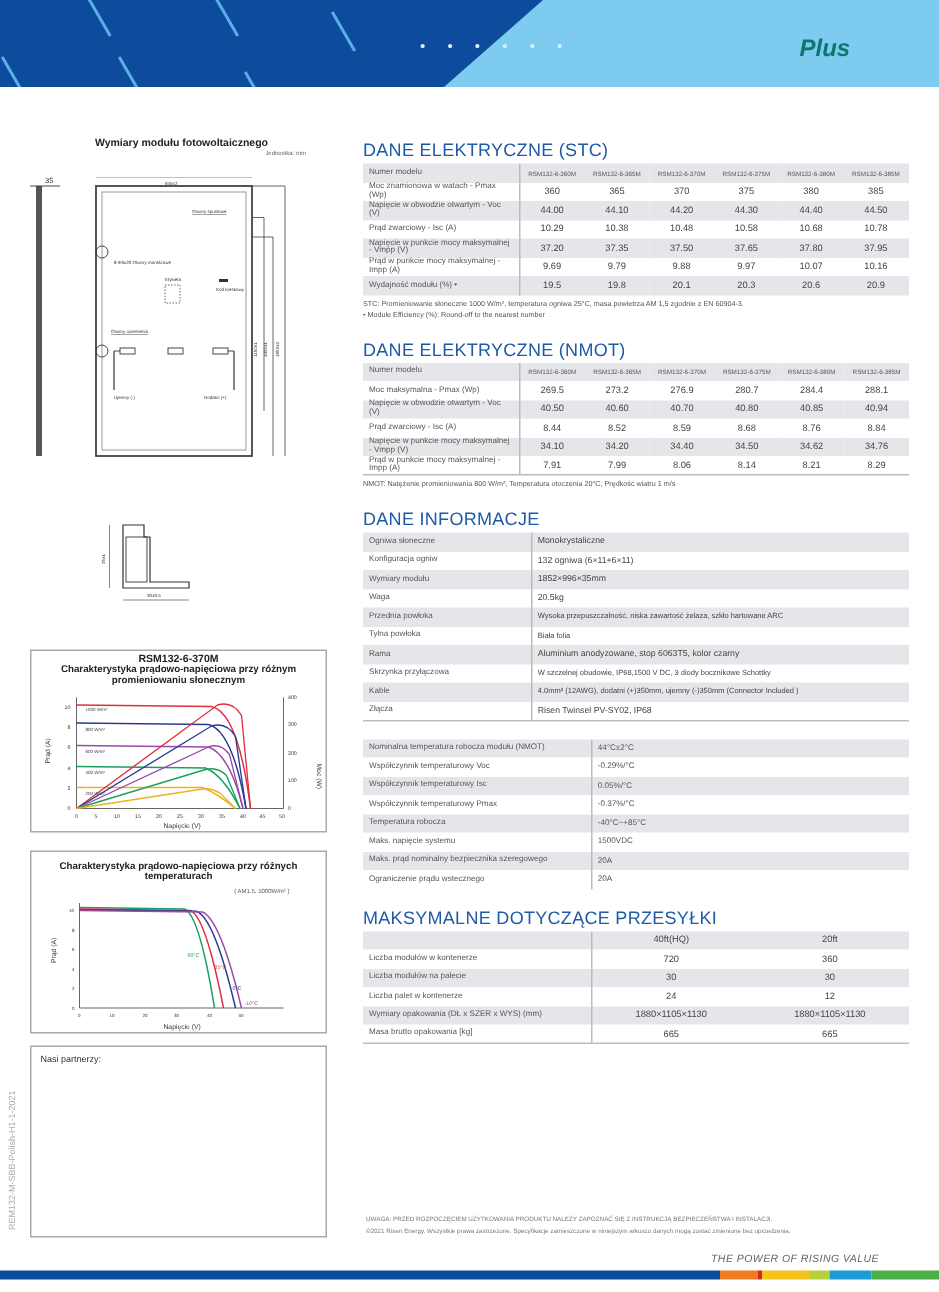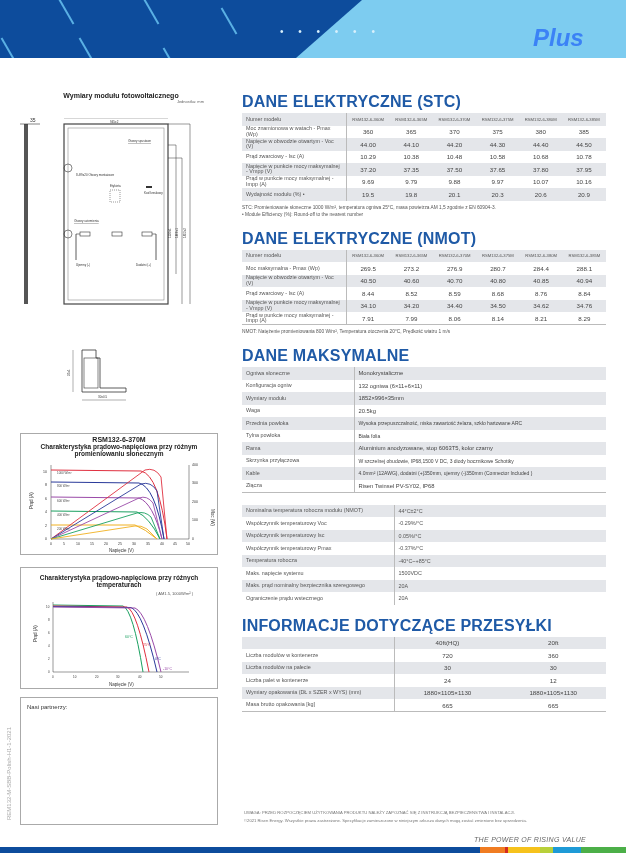--- a/index.html
+++ b/index.html
@@ -3,31 +3,31 @@
 <meta charset="utf-8">
 <style>
 *{box-sizing:border-box;margin:0;padding:0}
 body{width:626px;height:861px;background:#fff;font-family:"Liberation Sans",sans-serif;color:#333;position:relative;overflow:hidden}
 .header{position:absolute;left:0;top:0;width:626px;height:58px;overflow:hidden}
 .header .dark{position:absolute;left:0;top:0;width:626px;height:58px;background:#0d4c9c}
 .header .light{position:absolute;right:0;top:0;width:330px;height:58px;background:#7dccf0;clip-path:polygon(20% 0,100% 0,100% 100%,0 100%)}
 .header .stripe{position:absolute;width:2px;height:30px;background:#5ab0e4;transform:rotate(-30deg)}
 .header .dots{position:absolute;left:280px;top:26px;color:#d8f0fc;font-size:10px;letter-spacing:6px}
 .logo{position:absolute;left:358px;top:6px;font-size:38px;color:#222;letter-spacing:1px;font-family:"DejaVu Sans",sans-serif}
-.logo-plus{position:absolute;left:533px;top:24px;font-size:24px;color:#3b82f6;font-style:italic;font-weight:bold}
+.logo-plus{position:absolute;left:533px;top:24px;font-size:16px;color:#0f766e;font-style:italic;font-weight:bold}
 .left{position:absolute;left:18px;top:92px;width:206px}
 .diag-title{font-weight:bold;font-size:7px;text-align:center;color:#222}
 .diag-unit{font-size:4px;text-align:right;color:#666;padding-right:20px}
 .diagram{position:absolute;left:18px;top:118px;width:206px;height:320px}
 .chart-box{position:absolute;left:20px;border:1px solid #aaa;background:#fff}
 .chart-title{font-size:6.5px;font-weight:bold;text-align:center;color:#222;line-height:7px}
 .partners{position:absolute;left:20px;top:697px;width:198px;height:128px;border:1px solid #aaa;font-size:6px;padding:6px}
 .vertical-code{position:absolute;left:6px;top:820px;transform:rotate(-90deg);transform-origin:left top;font-size:6px;color:#aaa;white-space:nowrap}
 .right{position:absolute;left:242px;top:93px;width:364px}
-.sec-title{color:#1f5aa6;font-weight:bold;font-size:16px;margin-bottom:2px;letter-spacing:0.2px}
+.sec-title{color:#1f5aa6;font-weight:normal;font-size:12px;margin-bottom:2px;letter-spacing:0.2px}
 table{width:100%;border-collapse:collapse;font-size:5.4px;color:#555}
 td{padding:0 4px;height:12.5px;vertical-align:middle}
 tr.alt td{background:#e4e6ea}
 td.label{width:104px;border-right:1px solid #bbb;line-height:5.5px}
 td.num{text-align:center;font-size:6.2px;color:#444}
 td.hdr{text-align:center;font-size:4.2px;color:#555}
 table.bottom{border-bottom:1px solid #bbb}
 .note{font-size:4.8px;color:#555;margin-top:3px;line-height:7px}
 .mech td.label{width:112px}
 .mech td.val{font-size:5.8px;color:#444}
@@ -334,21 +334,21 @@
           <td class="num">8.06</td>
           <td class="num">8.14</td>
           <td class="num">8.21</td>
           <td class="num">8.29</td>
     </tr>
   </tbody>
     </table>
   <div class="note">NMOT: Natężenie promieniowania 800 W/m², Temperatura otoczenia 20°C, Prędkość wiatru 1 m/s</div>
 
   <div class="spacer"></div>
-  <div class="sec-title">DANE MAKSYMALNE</div>
+  <div class="sec-title">DANE INFORMACJE</div>
   <table class="mech bottom">
     <tbody>
         <tr class="alt">
           <td class="label">Ogniwa słoneczne</td>
           <td class="val">Monokrystaliczne</td>
         </tr>
     <tr>
           <td class="label">Konfiguracja ogniw</td>
           <td class="val">132 ogniwa (6×11+6×11)</td>
         </tr>
@@ -419,21 +419,21 @@
           <td class="val">20A</td>
         </tr>
     <tr>
           <td class="label">Ograniczenie prądu wstecznego</td>
           <td class="val">20A</td>
         </tr>
   </tbody>
     </table>
 
   <div class="spacer"></div>
-  <div class="sec-title">INFORMACJE DOTYCZĄCE PRZESYŁKI</div>
+  <div class="sec-title">MAKSYMALNE DOTYCZĄCE PRZESYŁKI</div>
   <table class="ship bottom">
     <tbody>
         <tr class="alt">
           <td class="label"></td>
           <td class="num">40ft(HQ)</td>
           <td class="num">20ft</td>
         </tr>
     <tr>
           <td class="label">Liczba modułów w kontenerze</td>
           <td class="num">720</td>

